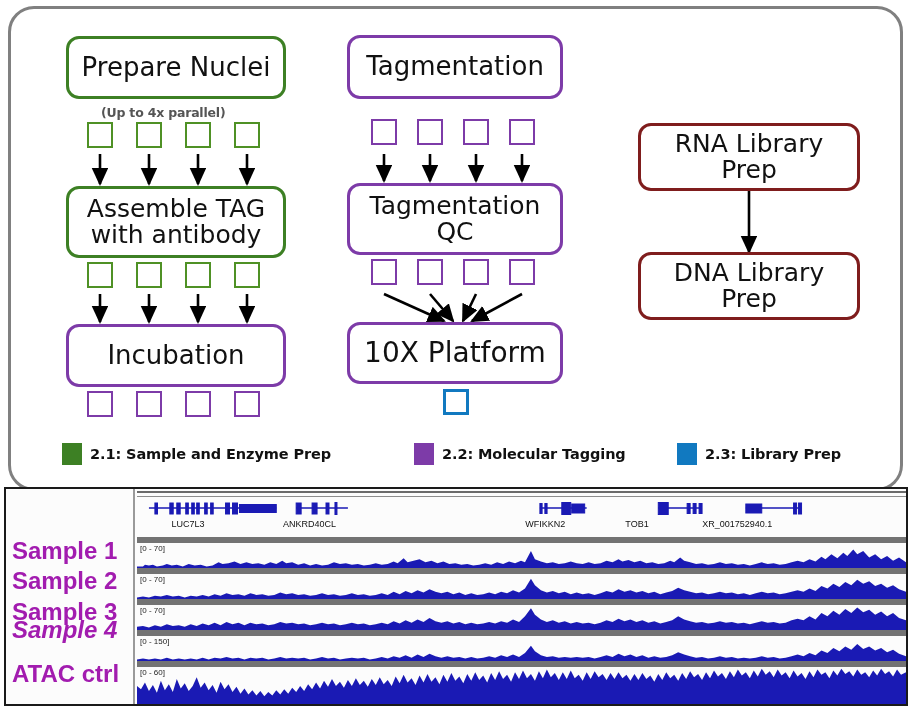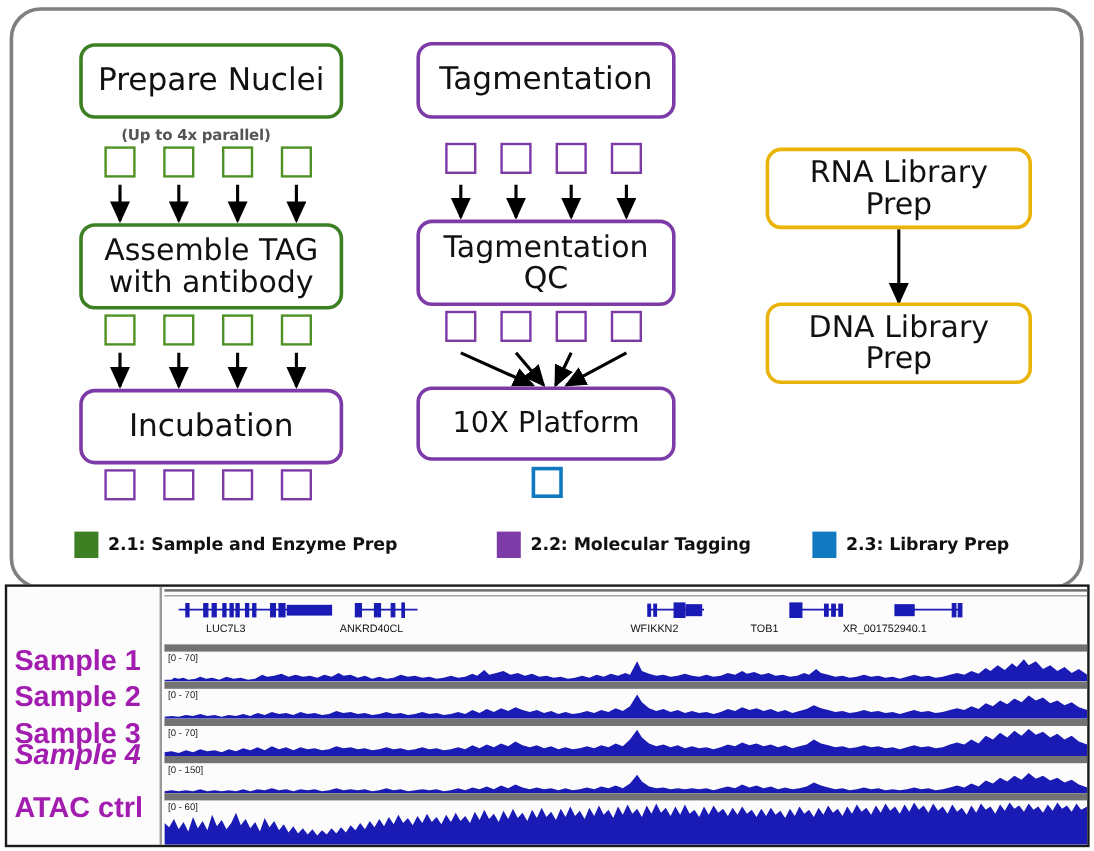--- a/index.html
+++ b/index.html
@@ -8,21 +8,21 @@
 
   
   .wf-frame{position:absolute;left:8px;top:6px;width:895px;height:485px;
             border:3px solid #808080;border-radius:26px;background:#fff;box-sizing:border-box;}
 
   .node{position:absolute;box-sizing:border-box;background:#fff;
         border-radius:13px;display:flex;align-items:center;justify-content:center;
         text-align:center;line-height:1.05;color:#111;}
   .node.green{border:3px solid #3D8024;}
   .node.purple{border:3px solid #7D3BA8;}
-  .node.blue{border:3px solid #eab308;}
+  .node.blue{border:3px solid #7f1d1d;}
 
   .sq{position:absolute;box-sizing:border-box;background:#fff;width:26px;height:26px;}
   .sq.green{border:2.5px solid #4F9125;}
   .sq.purple{border:2.5px solid #7D3BA8;}
   .sq.blue{border:3px solid #1179C0;}
 
   .par-lbl{position:absolute;font-size:12.5px;font-weight:bold;color:#555;
            letter-spacing:-.2px;white-space:nowrap;}
 
   .arrows{position:absolute;left:0;top:0;width:895px;height:415px;pointer-events:none;}
@@ -131,21 +131,21 @@
     <div class="node purple" style="left:336px;top:174px;width:216px;height:72px;font-size:25px;white-space:pre-line;">
       <span>Tagmentation
 QC</span>
     </div>
 
     <div class="sq purple" style="left:360px;top:250px;"></div>
     <div class="sq purple" style="left:406px;top:250px;"></div>
     <div class="sq purple" style="left:452px;top:250px;"></div>
     <div class="sq purple" style="left:498px;top:250px;"></div>
 
-    <div class="node purple" style="left:336px;top:313px;width:216px;height:62px;font-size:24px;">
+    <div class="node purple" style="left:336px;top:313px;width:216px;height:62px;font-size:28px;">
       <span>10X Platform</span>
     </div>
 
     <div class="sq blue" style="left:432px;top:380px;"></div>
 
     <div class="node blue" style="left:627px;top:114px;width:222px;height:68px;font-size:25px;white-space:pre-line;">
       <span>RNA Library
 Prep</span>
     </div>
 

